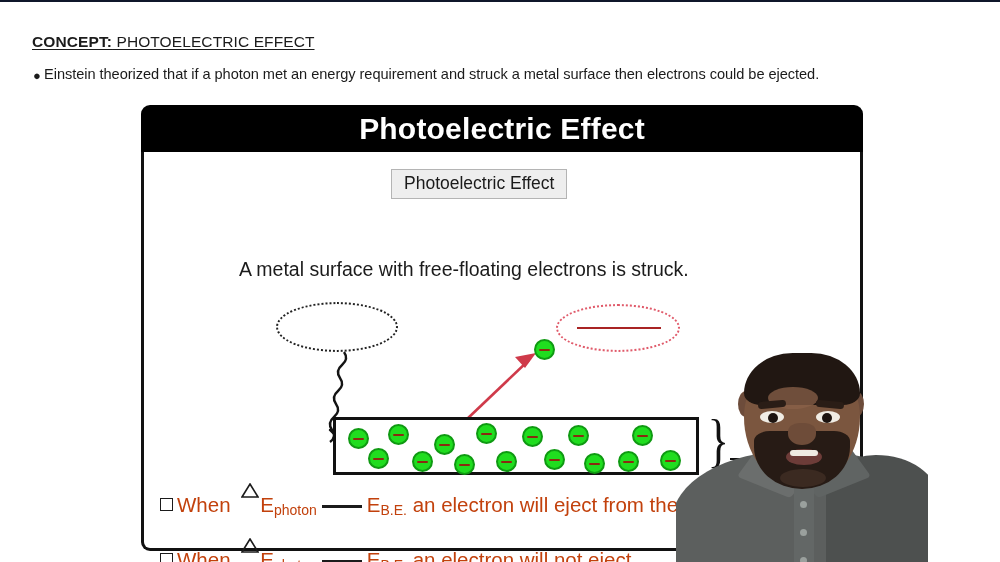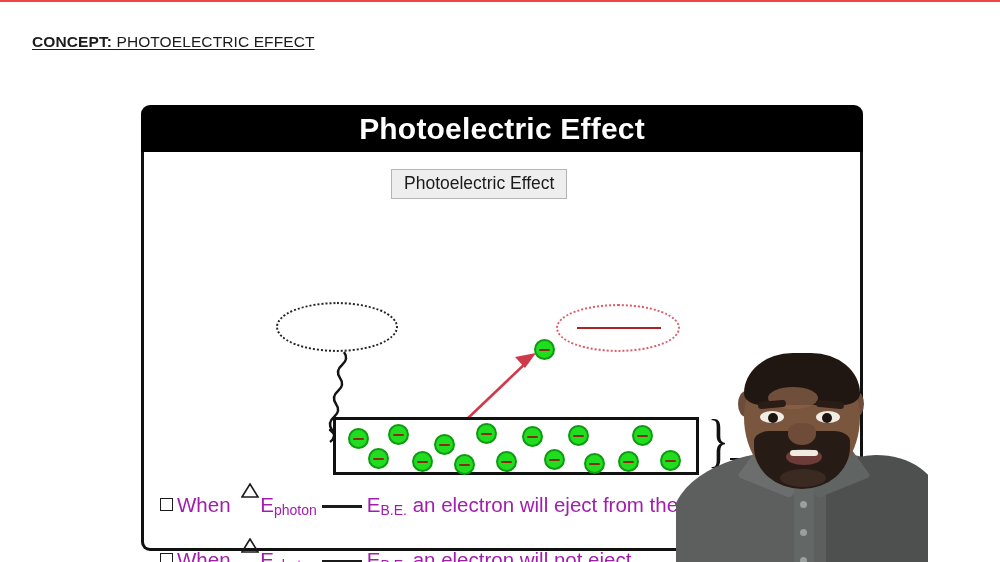--- a/index.html
+++ b/index.html
@@ -6,21 +6,21 @@
   html, body {
     width: 1000px; height: 562px;
     background: #ffffff;
     font-family: "Liberation Sans", sans-serif;
     overflow: hidden;
   }
   #page {
     position: relative;
     width: 1000px; height: 562px;
     background: #ffffff;
-    border-top: 2px solid #ef4444;
+    border-top: 2px solid #0f172a;
   }
 
   
   .concept-line {
     position: absolute;
     left: 32px; top: 31px;
     font-size: 15.5px;
     color: #1b1b1b;
     white-space: nowrap;
     letter-spacing: 0.1px;
@@ -182,21 +182,21 @@
     position: absolute;
     left: 586px; top: 306px;
     width: 118px; height: 0;
     border-top: 2px solid #111111;
   }
 
   
   .check-row {
     position: absolute;
     font-size: 20.5px;
-    color: #a21caf;
+    color: #c2410c;
     white-space: nowrap;
     left: 16px;
   }
   .check-row.r1 { top: 341px; }
   .check-row.r2 { top: 396px; }
   .cbox {
     display: inline-block;
     width: 13px; height: 13px;
     border: 1.7px solid #1b1b1b;
     vertical-align: 1px;
@@ -373,31 +373,35 @@
 </style>
 </head>
 <body>
 
 <div id="page">
 
   <div class="concept-line">
     <span class="ck">CONCEPT:</span><span class="ctitle"> PHOTOELECTRIC EFFECT</span>
   </div>
 
+  <div class="bullet-line">
+    <span class="bullet-dot">●</span><span>Einstein theorized that if a photon met an energy requirement and struck a metal surface then electrons could be ejected.</span>
+  </div>
 
   <div class="slide">
 
     <div class="slide-header">
       <span class="title">Photoelectric Effect</span>
     </div>
 
     <div class="slide-body">
 
       <div class="chip">Photoelectric Effect</div>
 
+      <div class="statement">A metal surface with free-floating electrons is struck.</div>
 
       <svg class="svg-layer" viewBox="0 0 722 399">
 
         <g>
           <path d="M200,200 q5,7 -2,13 q-7,6 -2,13 q5,7 -2,13 q-7,6 -2,13 q5,7 -2,13 q-7,6 -2,13 q5,7 -2,12" fill="none" stroke="#141414" stroke-width="2.4"></path>
           <path d="M186,278 l14,14 l-2,-13 z" fill="#141414" stroke="#141414" stroke-width="2.4" stroke-linejoin="round"></path>
         </g>
 
         <g>
           <line x1="322" y1="268" x2="385" y2="208" stroke="#cf3a4a" stroke-width="2.6"></line>

